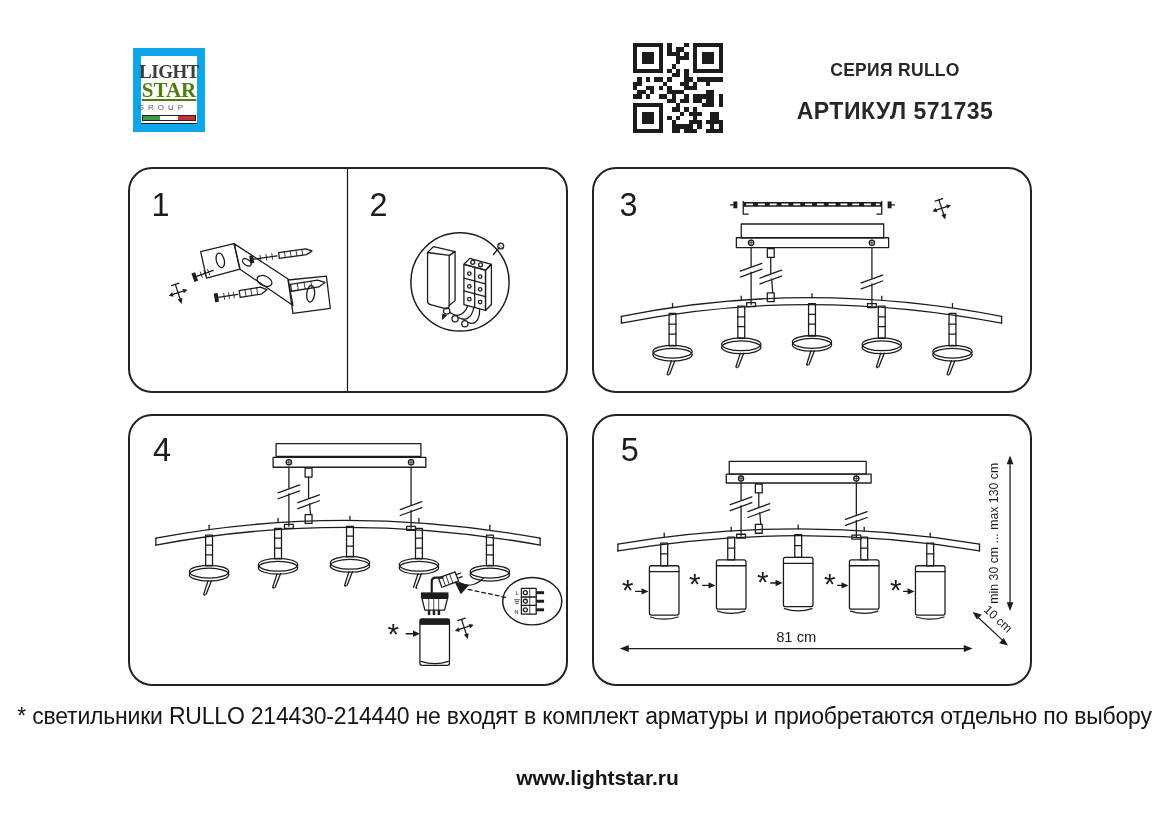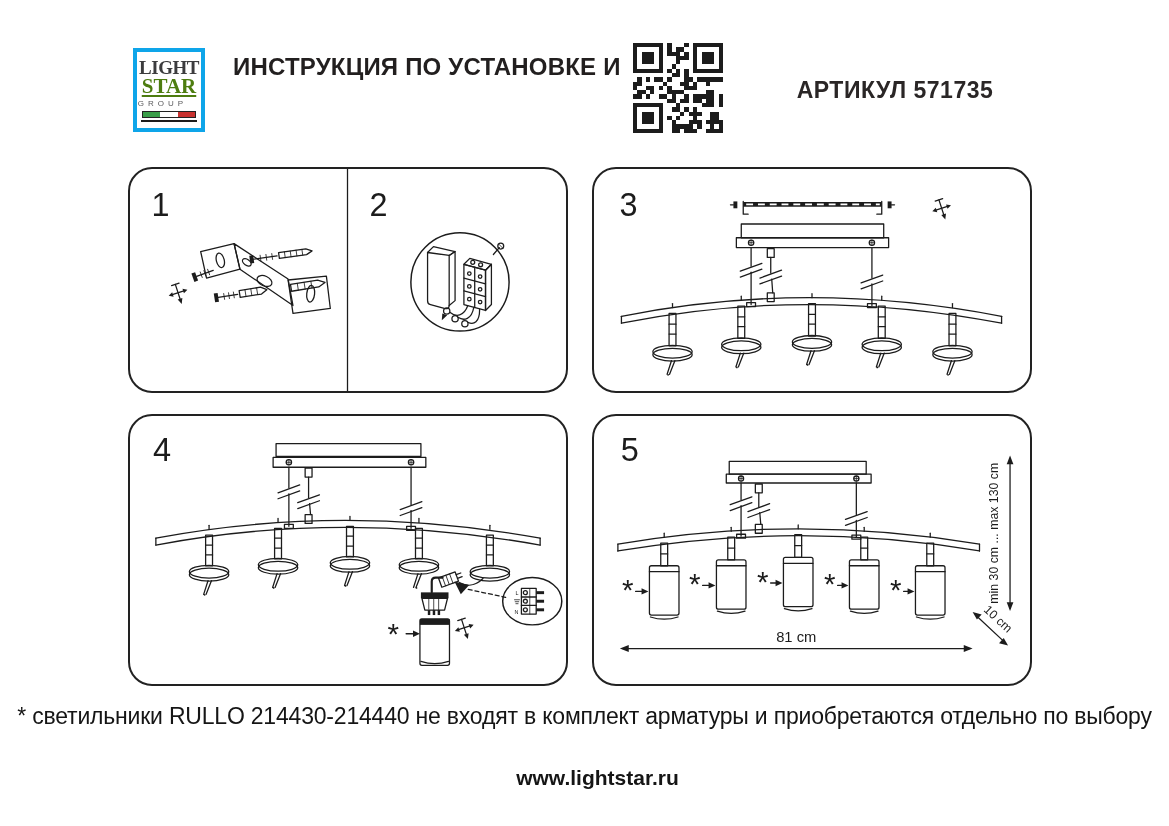--- a/index.html
+++ b/index.html
@@ -1,20 +1,20 @@
 <!DOCTYPE html>
 <html><head>
 <meta charset="utf-8">
 <style>
   html,body{margin:0;padding:0;background:#fff;}
   body{width:1169px;height:826px;position:relative;font-family:"Liberation Sans",sans-serif;color:#1c1c1c;overflow:hidden;}
   .abs{position:absolute;}
 
   
-  .logo-box{left:133px;top:48px;width:72px;height:84px;border:4px solid #0ea5e9;box-sizing:border-box;
+  .logo-box{left:133px;top:48px;width:72px;height:84px;border:8px solid #0ea5e9;box-sizing:border-box;
             display:flex;flex-direction:column;align-items:center;justify-content:flex-start;padding-top:7px;}
   .logo-l1{font-family:"Liberation Serif",serif;font-weight:700;font-size:19px;line-height:18px;letter-spacing:-0.5px;color:#3c3c3e;}
   .logo-l2{font-family:"Liberation Serif",serif;font-weight:700;font-size:21px;line-height:19px;letter-spacing:0;color:#4d7c0f;text-decoration:underline;}
   .logo-l3{font-size:8px;letter-spacing:4px;color:#5a5a5c;margin:3px 17px 0 4px;}
   .flag{margin-top:3px;width:54px;height:7px;border:1px solid #222;box-sizing:border-box;display:flex;}
   .flag span{flex:1;height:100%;}
   .flag-under{width:56px;height:2px;background:#1c1c1c;margin-top:2px;}
   .page-title{left:233px;top:53px;width:420px;font-weight:700;font-size:24px;line-height:28.5px;letter-spacing:0.2px;color:#221f1f;}
   .series-block{left:760px;top:60px;width:270px;text-align:center;color:#2a2626;}
   .series-line{font-weight:700;font-size:17.5px;letter-spacing:0.3px;}
@@ -58,21 +58,20 @@
   <div class="logo-l3">GROUP</div>
   <div class="flag">
     <span style="background:#3a9e49"></span>
       <span style="background:#ffffff"></span>
       <span style="background:#c8312f"></span>
   </div>
   <div class="flag-under"></div>
 </div>
 
 <div class="abs page-title">
-  <div>ИНСТРУКЦИЯ ПО УСТАНОВКЕ И</div>
 </div>
 
 <svg id="qr-svg" width="92" height="90" viewBox="0 0 21 21">
     <rect x="0" y="0" width="7" height="1"></rect>
     <rect x="0" y="6" width="7" height="1"></rect>
     <rect x="0" y="0" width="1" height="7"></rect>
     <rect x="6" y="0" width="1" height="7"></rect>
     <rect x="2" y="2" width="3" height="3"></rect>
     <rect x="14" y="0" width="7" height="1"></rect>
     <rect x="14" y="6" width="7" height="1"></rect>
@@ -204,20 +203,21 @@
     <rect x="12" y="20" width="1" height="1"></rect>
     <rect x="13" y="20" width="1" height="1"></rect>
     <rect x="14" y="20" width="1" height="1"></rect>
     <rect x="17" y="20" width="1" height="1"></rect>
     <rect x="18" y="20" width="1" height="1"></rect>
     <rect x="19" y="20" width="1" height="1"></rect>
     <rect x="20" y="20" width="1" height="1"></rect>
   </svg>
 
 <div class="abs series-block">
+  <div class="series-line">СЕРИЯ RULLO</div>
   <div class="article-line">АРТИКУЛ 571735</div>
 </div>
 
 <div id="panel12" class="abs panel">
 <svg class="dg" viewBox="0 0 440 226">
   <line x1="219.5" y1="0" x2="219.5" y2="226"></line>
 
   <g>
     <text class="num" x="20" y="48">1</text>
 

